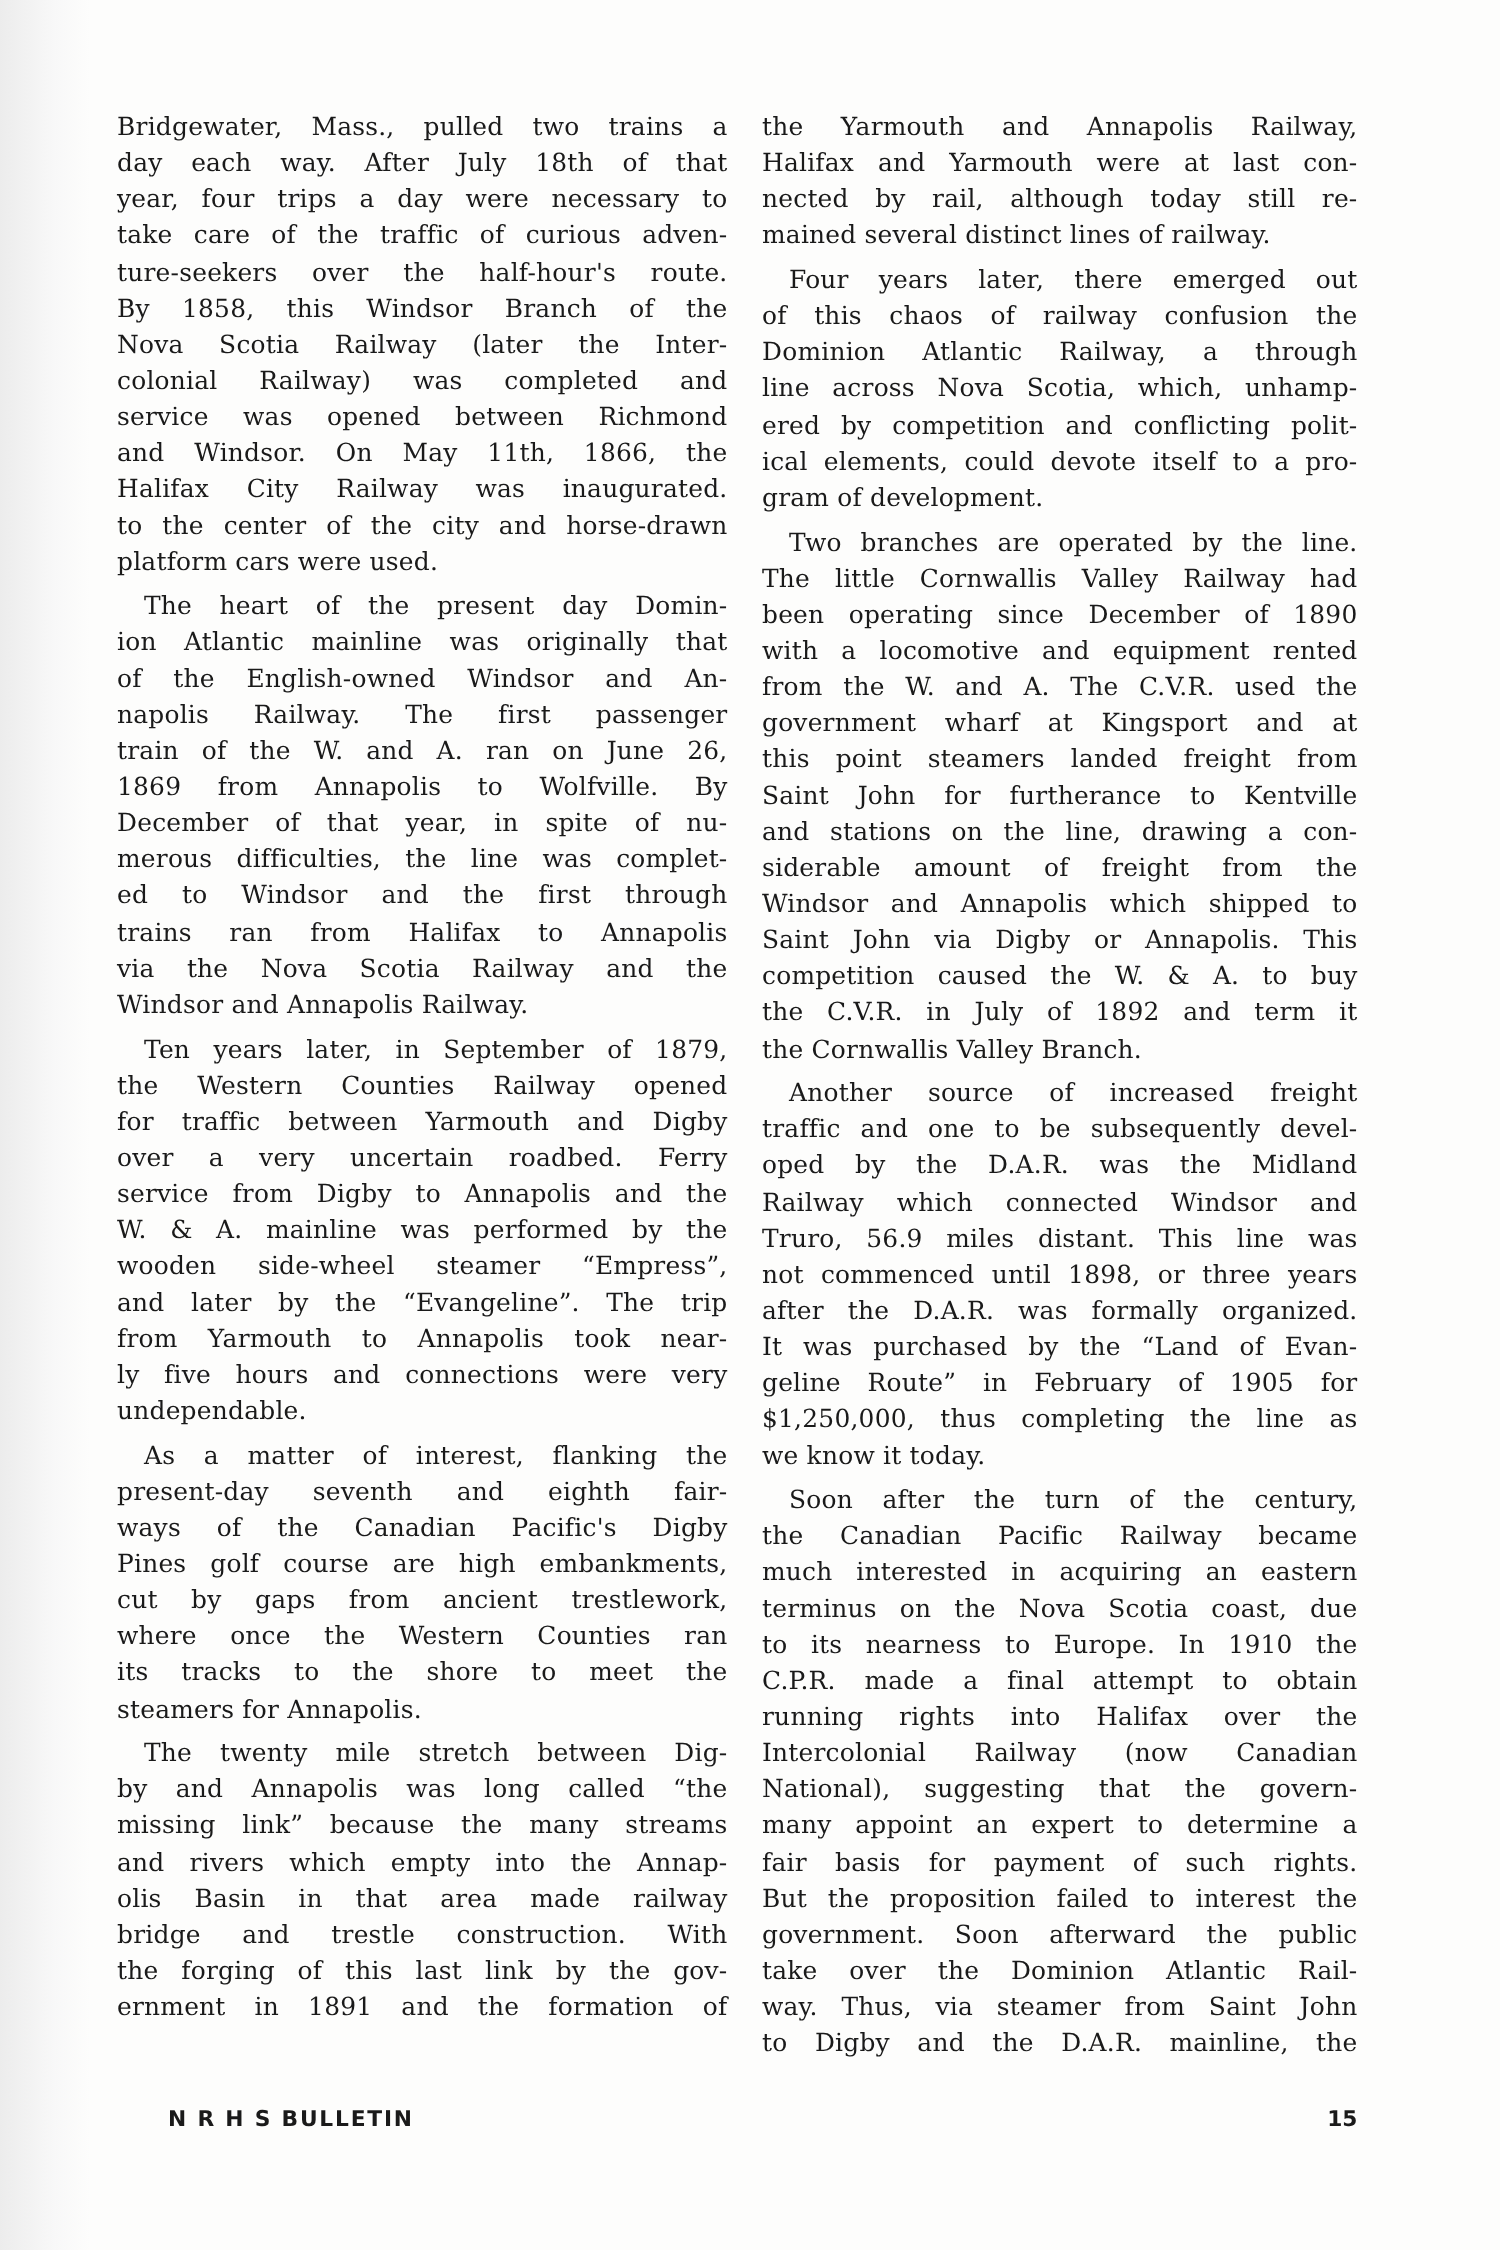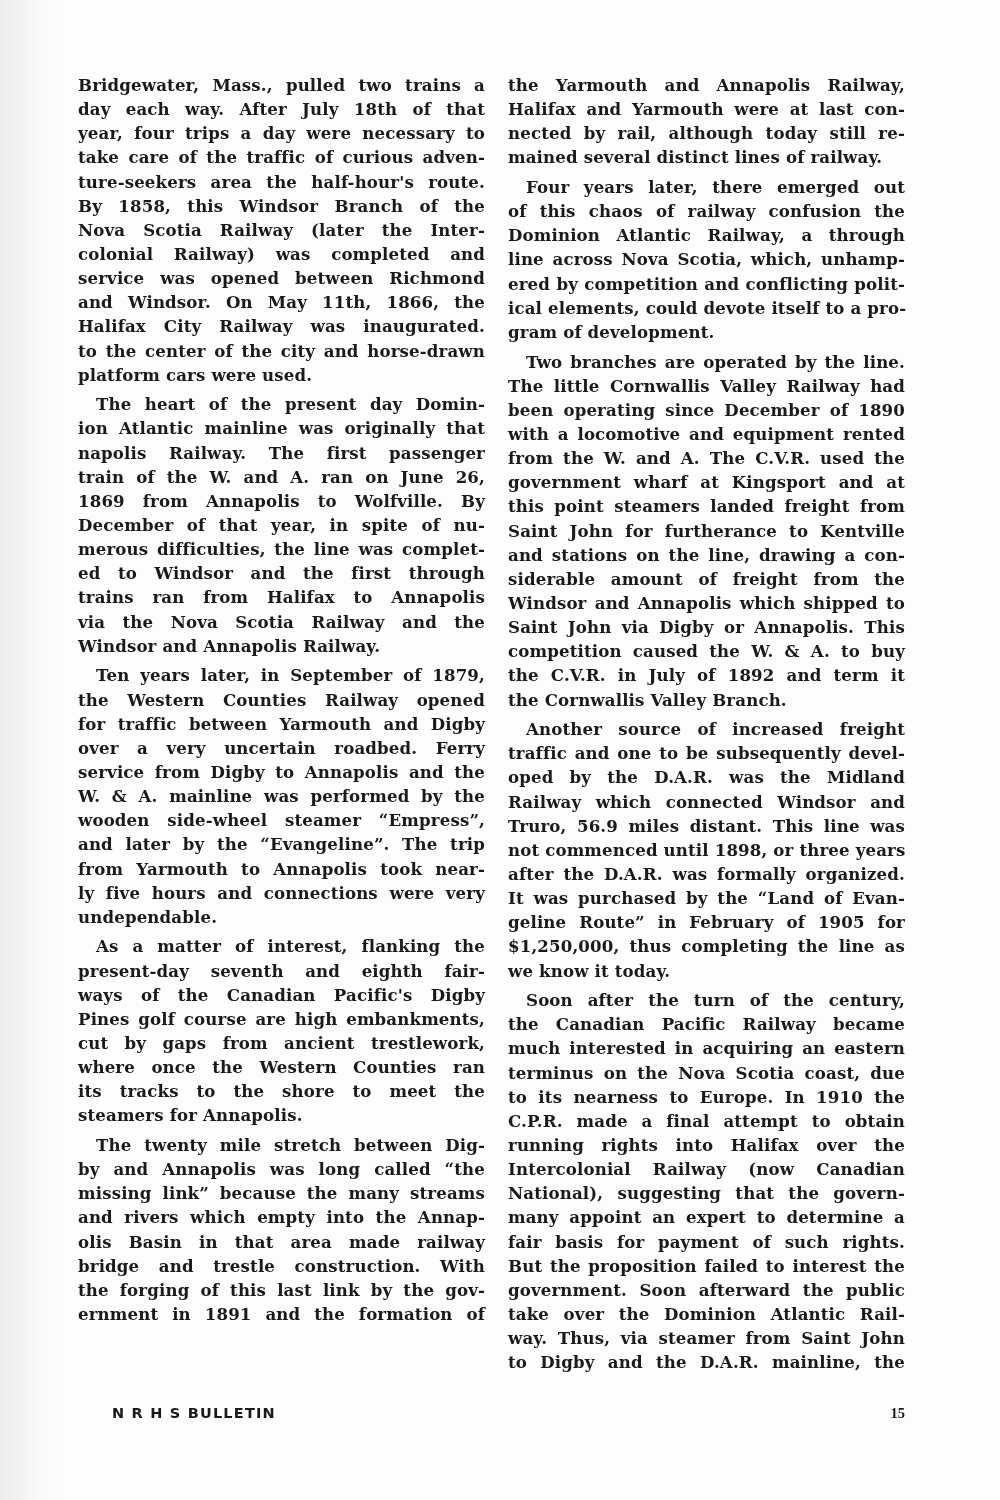--- a/index.html
+++ b/index.html
@@ -8,21 +8,21 @@
     background: #fdfdfc;
     position: relative;
     font-family: "DejaVu Serif", "Liberation Serif", serif;
     color: #1a1a1a;
   }
   .page-shade {
     position: absolute; left: 0; top: 0; width: 60px; height: 1500px;
     background: linear-gradient(to right, #ececec, #f8f8f8 60%, #fdfdfc);
   }
   .column {
-    position: absolute; top: 73px; font-weight: bold;
+    position: absolute; top: 73px;
   }
   #col-left { left: 78px; width: 407px; }
   #col-right { left: 508px; width: 397px; }
   .para { margin: 0 0 5.5px 0; }
   .line {
     display: block;
     height: 24.15px;
     line-height: 24.15px;
     font-size: 16.6px;
     white-space: nowrap;
@@ -33,46 +33,47 @@
   }
   .line.last { text-align-last: left; }
   .line.indent { padding-left: 18px; }
   .footer {
     position: absolute; top: 1405px; left: 78px; width: 827px;
     font-family: "DejaVu Sans", "Liberation Sans", sans-serif;
     font-size: 14.5px; font-weight: bold; letter-spacing: 1.2px;
     color: #1a1a1a;
   }
   .footer-left { position: absolute; left: 0; top: 0; margin-left: 34px; }
-  .footer-right { position: absolute; right: 0; top: 0; letter-spacing: 0; font-family: Liberation Serif, serif; }
+  .footer-right { position: absolute; right: 0; top: 0; letter-spacing: 0; }
 </style>
 </head>
 <body>
 
 <div class="page-shade"></div>
 
 <div class="column" id="col-left">
     <div class="para">
       <span class="line">Bridgewater, Mass., pulled two trains a</span>
       <span class="line">day each way.  After July 18th of that</span>
       <span class="line">year, four trips a day were necessary to</span>
       <span class="line">take care of the traffic of curious adven-</span>
-      <span class="line">ture-seekers area the half-hour's route.</span>
+      <span class="line">ture-seekers over the half-hour's route.</span>
       <span class="line">By 1858, this Windsor Branch of the</span>
       <span class="line">Nova Scotia Railway (later the Inter-</span>
       <span class="line">colonial Railway) was completed and</span>
       <span class="line">service was opened between Richmond</span>
       <span class="line">and Windsor.  On May 11th, 1866, the</span>
       <span class="line">Halifax City Railway was inaugurated.</span>
       <span class="line">to the center of the city and horse-drawn</span>
       <span class="line last">platform cars were used.</span>
     </div>
     <div class="para">
       <span class="line indent">The heart of the present day Domin-</span>
       <span class="line">ion Atlantic mainline was originally that</span>
+      <span class="line">of the English-owned Windsor and An-</span>
       <span class="line">napolis Railway.  The first passenger</span>
       <span class="line">train of the W. and A. ran on June 26,</span>
       <span class="line">1869 from Annapolis to Wolfville.  By</span>
       <span class="line">December of that year, in spite of nu-</span>
       <span class="line">merous difficulties, the line was complet-</span>
       <span class="line">ed to Windsor and the first through</span>
       <span class="line">trains ran from Halifax to Annapolis</span>
       <span class="line">via the Nova Scotia Railway and the</span>
       <span class="line last">Windsor and Annapolis Railway.</span>
     </div>

